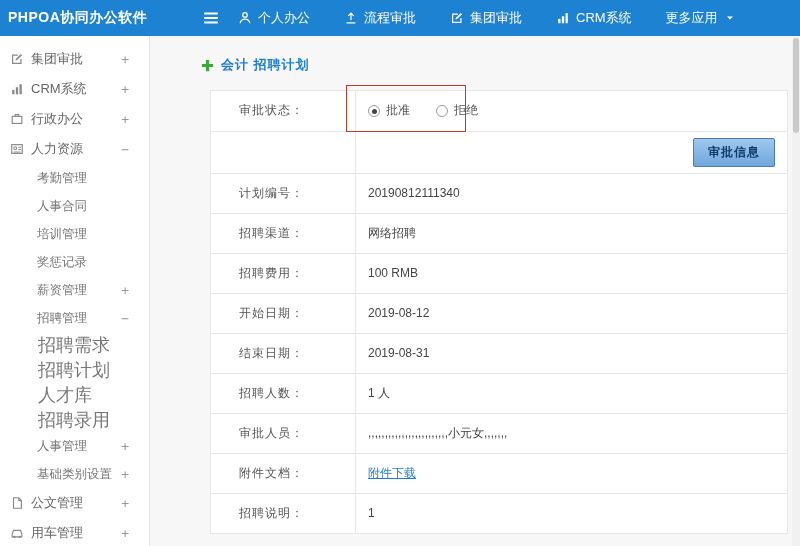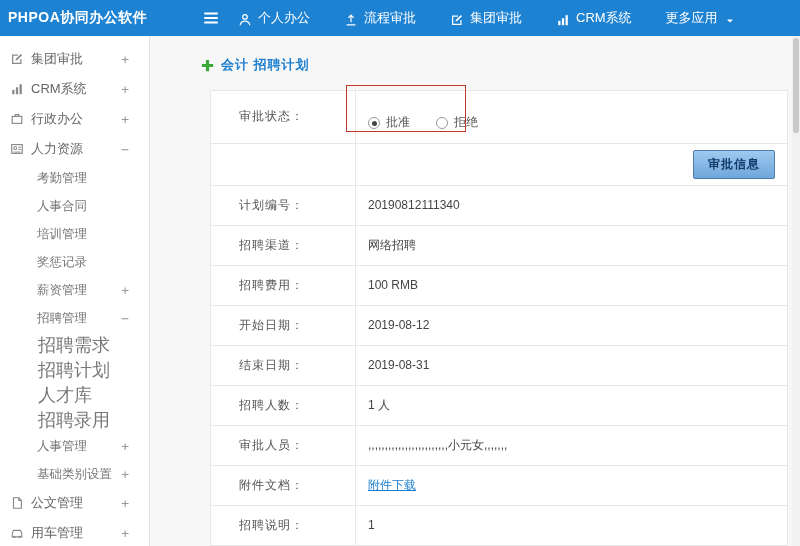--- a/index.html
+++ b/index.html
@@ -4,21 +4,21 @@
 <style>
   * { box-sizing: border-box; margin: 0; padding: 0; }
   html,body { width:800px; height:546px; overflow:hidden; }
   body { font-family:"Liberation Sans","DejaVu Sans",sans-serif; background:#fff; position:relative; }
 
   
   .topbar { height:36px; background:#1e82d2; color:#fff; display:flex; align-items:center; }
   .logo { width:150px; padding-left:8px; font-size:14px; font-weight:bold; letter-spacing:0.5px; white-space:nowrap; }
   .hamburger { margin-left:52px; margin-right:18px; display:flex; align-items:center; cursor:pointer; color:#fff; }
   .menu { display:flex; align-items:center; }
-  .menu-item { display:flex; align-items:flex-end; margin-right:34px; font-size:13px; cursor:pointer; white-space:nowrap; }
+  .menu-item { display:flex; align-items:center; margin-right:34px; font-size:13px; cursor:pointer; white-space:nowrap; }
   .menu-item .mi-icon { display:flex; align-items:center; margin-right:6px; color:#fff; }
   .menu-item .mi-caret { display:flex; align-items:center; margin-left:6px; color:#fff; }
 
   
   .layout { display:flex; height:510px; }
   .sidebar { width:150px; background:#fff; border-right:1px solid #e2e2e2; padding-top:8px; overflow:hidden; flex:none; }
   .side-item { display:flex; align-items:center; color:#666; font-size:13px; cursor:pointer; position:relative; }
   .side-item.level0 { height:30px; padding-left:10px; }
   .side-item.level1 { height:28px; padding-left:37px; font-size:12.5px; color:#777; }
   .side-item.level2 { height:25px; padding-left:38px; font-size:18px; color:#777; }
@@ -33,21 +33,21 @@
   
   .table-wrap { position:relative; margin-left:10px; width:578px; }
   table.detail { width:100%; border-collapse:collapse; background:#fff; }
   td { border:1px solid #e7e7e7; font-size:12px; vertical-align:middle; }
   .label-cell { width:145px; padding:11px 28px; color:#555; letter-spacing:1px; }
   .value-cell { padding:11px 12px; color:#444; }
   .value-cell.multiline { line-height:1.9; padding-top:8px; padding-bottom:8px; }
   .button-cell { text-align:right; padding-top:6px; padding-bottom:6px; }
   a.file-link { color:#1d7fd0; text-decoration:underline; cursor:pointer; }
 
-  .radio-option { display:inline-flex; align-items:center; margin-right:26px; cursor:pointer; color:#555;margin-top:12px; }
+  .radio-option { display:inline-flex; align-items:center; margin-right:26px; cursor:pointer; color:#555; }
   .radio { width:12px; height:12px; border:1px solid #9a9a9a; border-radius:50%; background:#fff; display:inline-block; margin-right:6px; position:relative; }
   .radio.checked::after { content:""; position:absolute; left:3px; top:3px; width:5px; height:5px; border-radius:50%; background:#444; }
 
   .approve-btn { background:linear-gradient(#9ec8ee,#6fa7dc); border:1px solid #4e7cab; color:#0f3a68; font-weight:bold; font-size:12px; padding:5px 14px; border-radius:2px; cursor:pointer; letter-spacing:1px; font-family:inherit; }
 
   .red-highlight { position:absolute; left:136px; top:-5px; width:120px; height:47px; border:1px solid #c0392b; pointer-events:none; z-index:5; }
 
   
   .scrollbar-track { position:absolute; right:0; top:36px; bottom:0; width:8px; background:#f1f1f1; }
   .scrollbar-thumb { position:absolute; top:2px; left:1px; width:6px; height:95px; background:#c9c9c9; border-radius:3px; }

